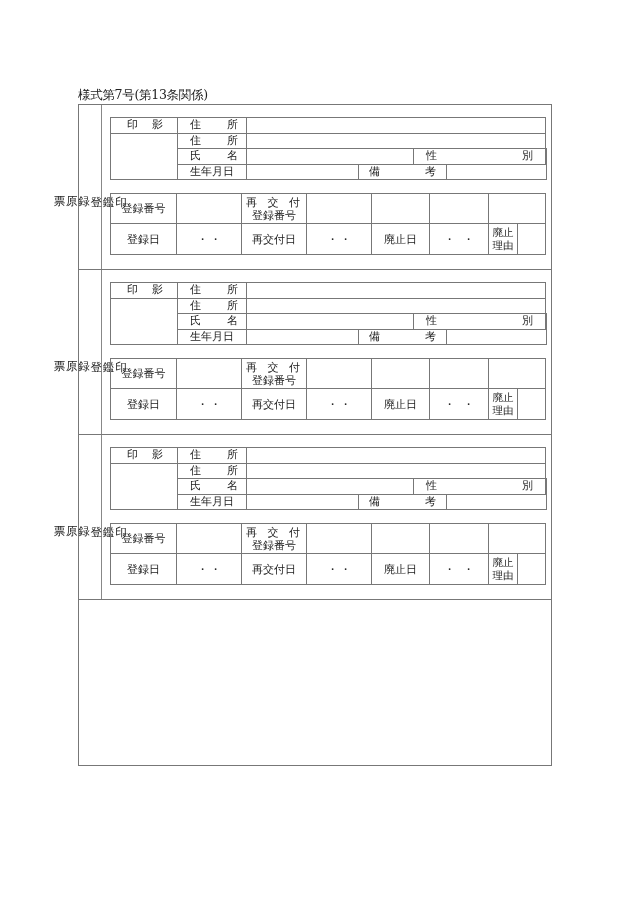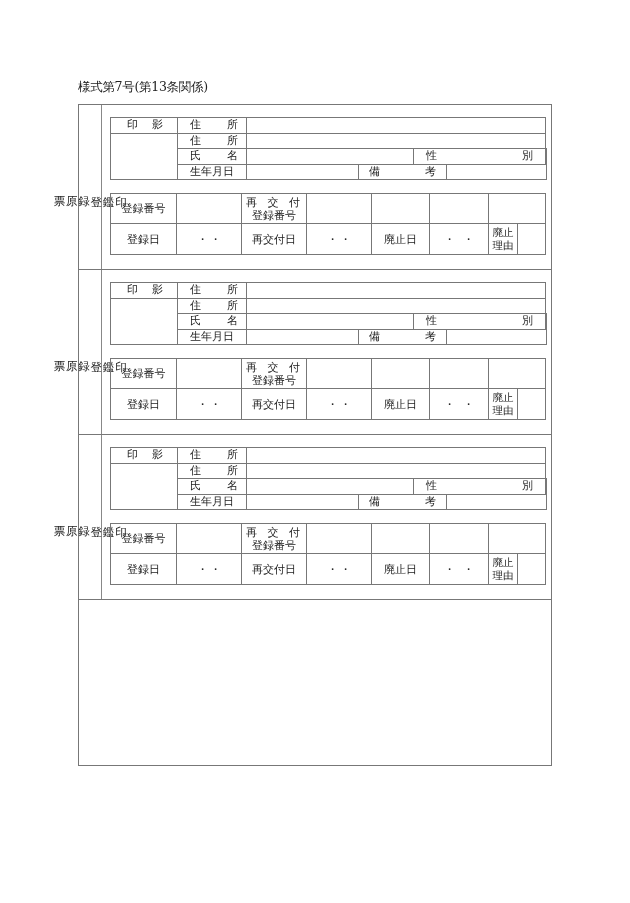--- a/index.html
+++ b/index.html
@@ -11,21 +11,21 @@
     width: 630px;
     height: 903px;
     position: relative;
     font-family: "DejaVu Serif", "Liberation Serif", serif;
     color: #222;
     overflow: hidden;
   }
   .doc-title {
     position: absolute;
     left: 78px;
-    top: 79px;
+    top: 87px;
     font-size: 12.5px;
     line-height: 15px;
     white-space: nowrap;
     letter-spacing: -0.3px;
   }
   .frame {
     position: absolute;
     left: 78px;
     top: 104px;
     width: 474px;

